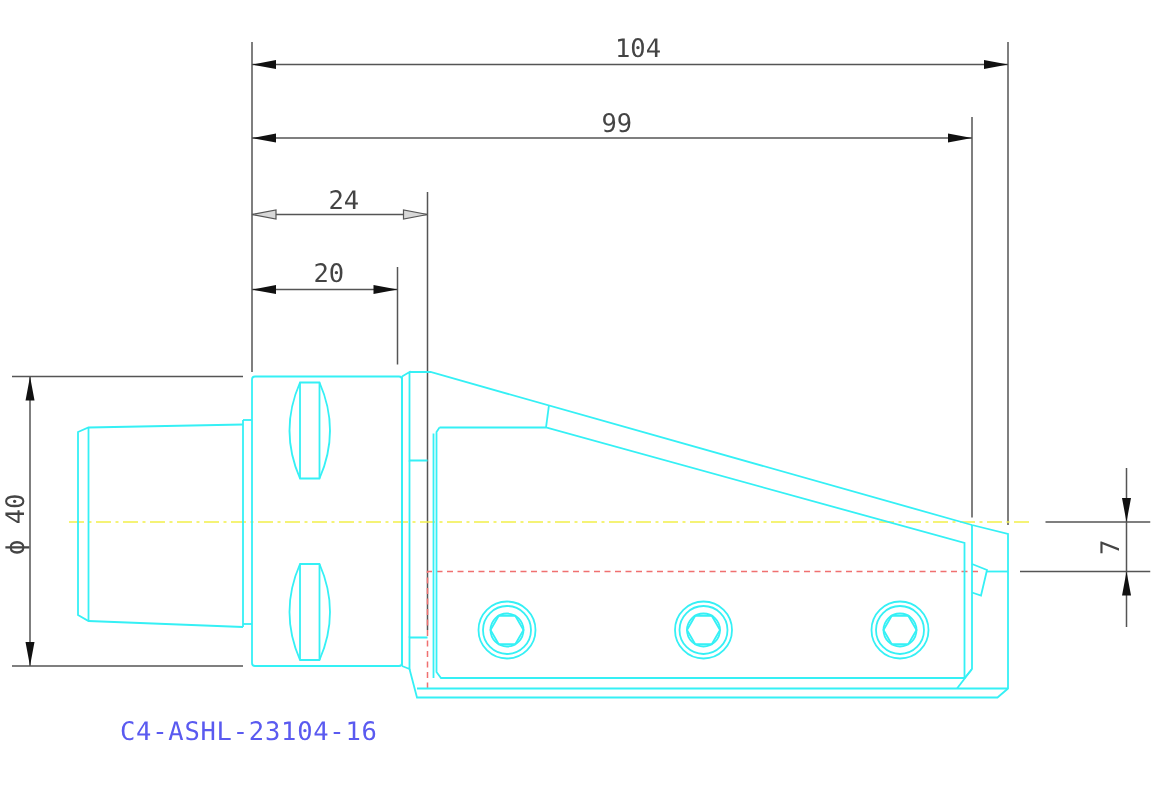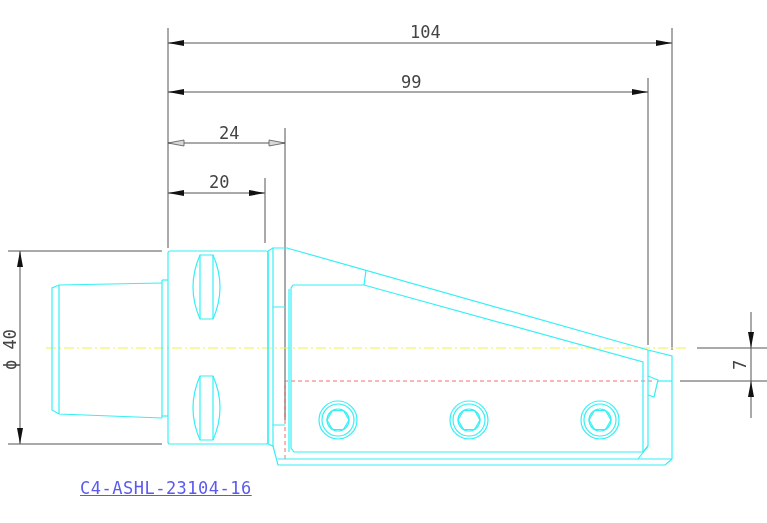--- a/index.html
+++ b/index.html
@@ -5,21 +5,21 @@
     html, body { margin: 0; padding: 0; background: #ffffff; }
     body { width: 767px; height: 523px; overflow: hidden; position: relative; font-family: "DejaVu Sans", sans-serif; }
     #drawing { position: absolute; left: 0; top: 0; width: 767px; height: 523px; }
     .cyan { stroke: #35f0f5; fill: none; stroke-width: 1.2; }
     .dim { stroke: #555555; fill: none; stroke-width: 1; }
     .arrow { fill: #111111; stroke: none; }
     .arrow-open { fill: #d8d8d8; stroke: #555555; stroke-width: 0.8; }
     .center { stroke: #f2f04a; stroke-width: 1; stroke-dasharray: 10 3 2 3; fill: none; }
     .hidden-line { stroke: #f07070; stroke-width: 1; stroke-dasharray: 4 3; fill: none; }
     .dimtext { font-family: "DejaVu Sans Mono", monospace; font-size: 17px; fill: #444444; }
-    .label { position: absolute; left: 80px; top: 478px; font-family: "DejaVu Sans Mono", monospace; font-size: 17px; color: #5a5af0; letter-spacing: 0.5px; text-decoration: underline; }
+    .label { position: absolute; left: 80px; top: 478px; font-family: "DejaVu Sans Mono", monospace; font-size: 17px; color: #5a5af0; letter-spacing: 0.5px; }
   </style>
 </head>
 <body>
 
 <svg id="drawing" viewBox="0 0 767 523" xmlns="http://www.w3.org/2000/svg">
 
   <g>
     <line class="dim" x1="168" y1="28" x2="168" y2="248"></line>
     <line class="dim" x1="672" y1="28" x2="672" y2="350"></line>
     <line class="dim" x1="168" y1="43" x2="672" y2="43"></line>

